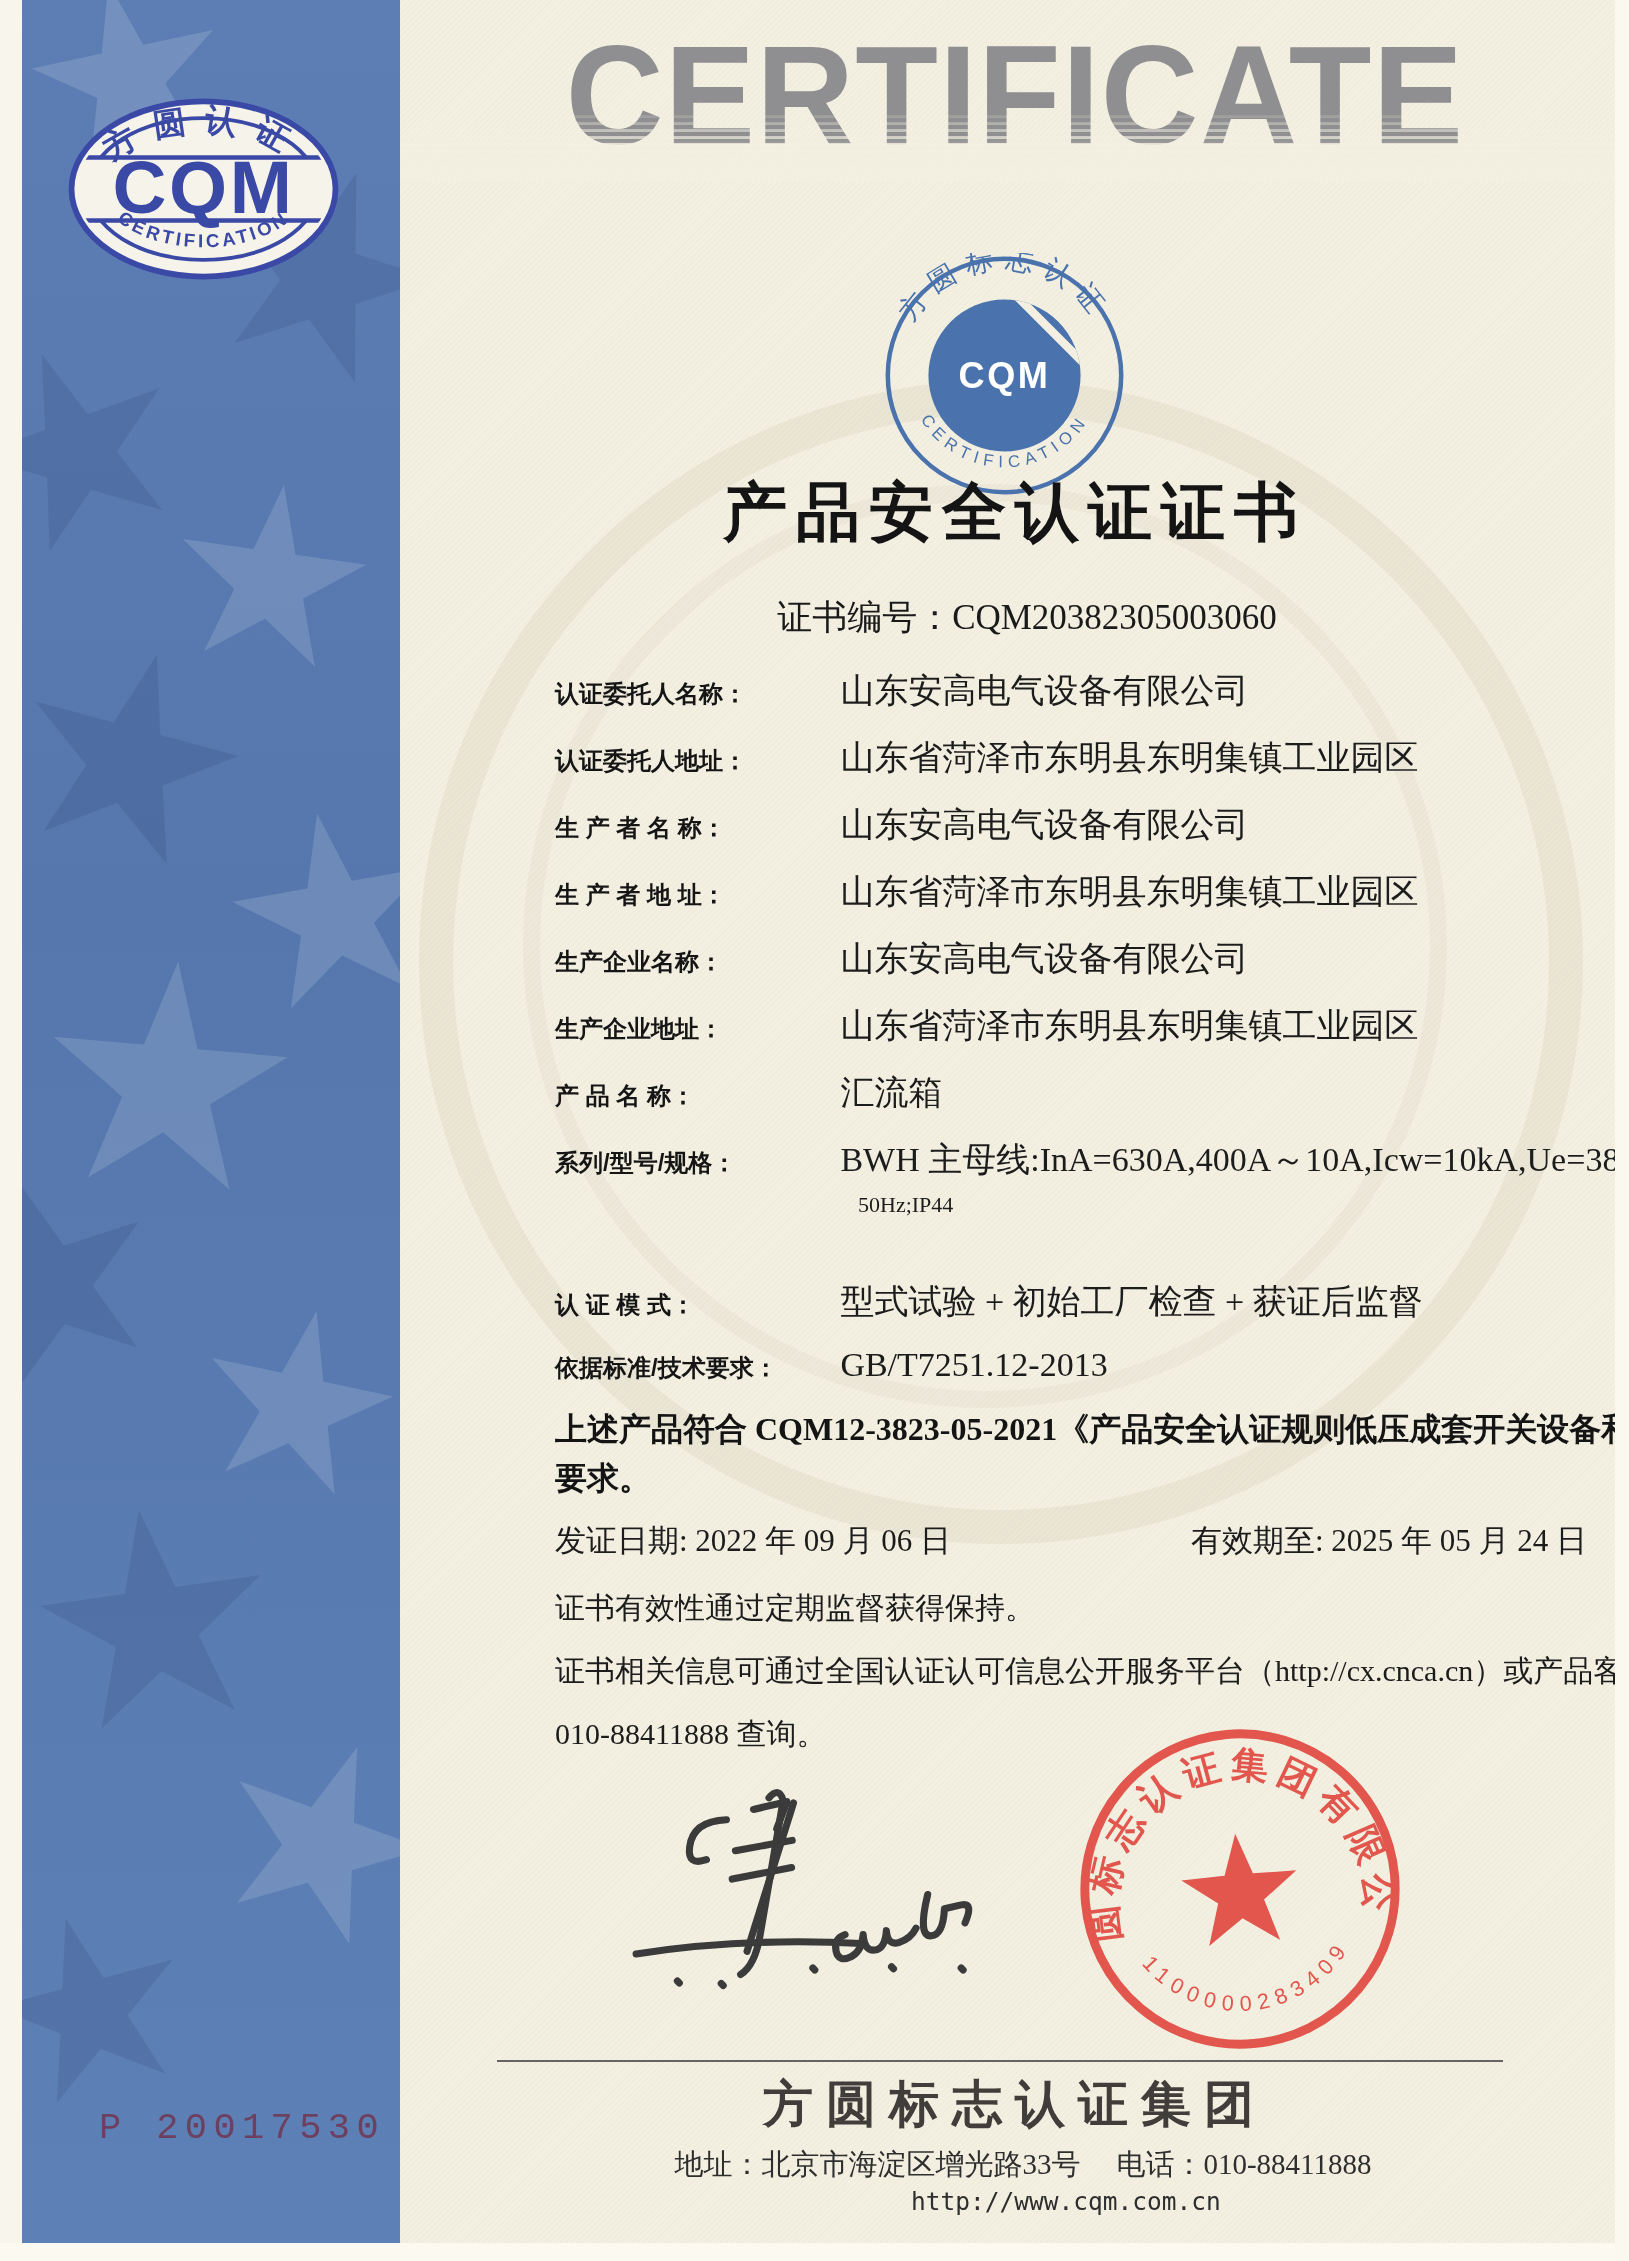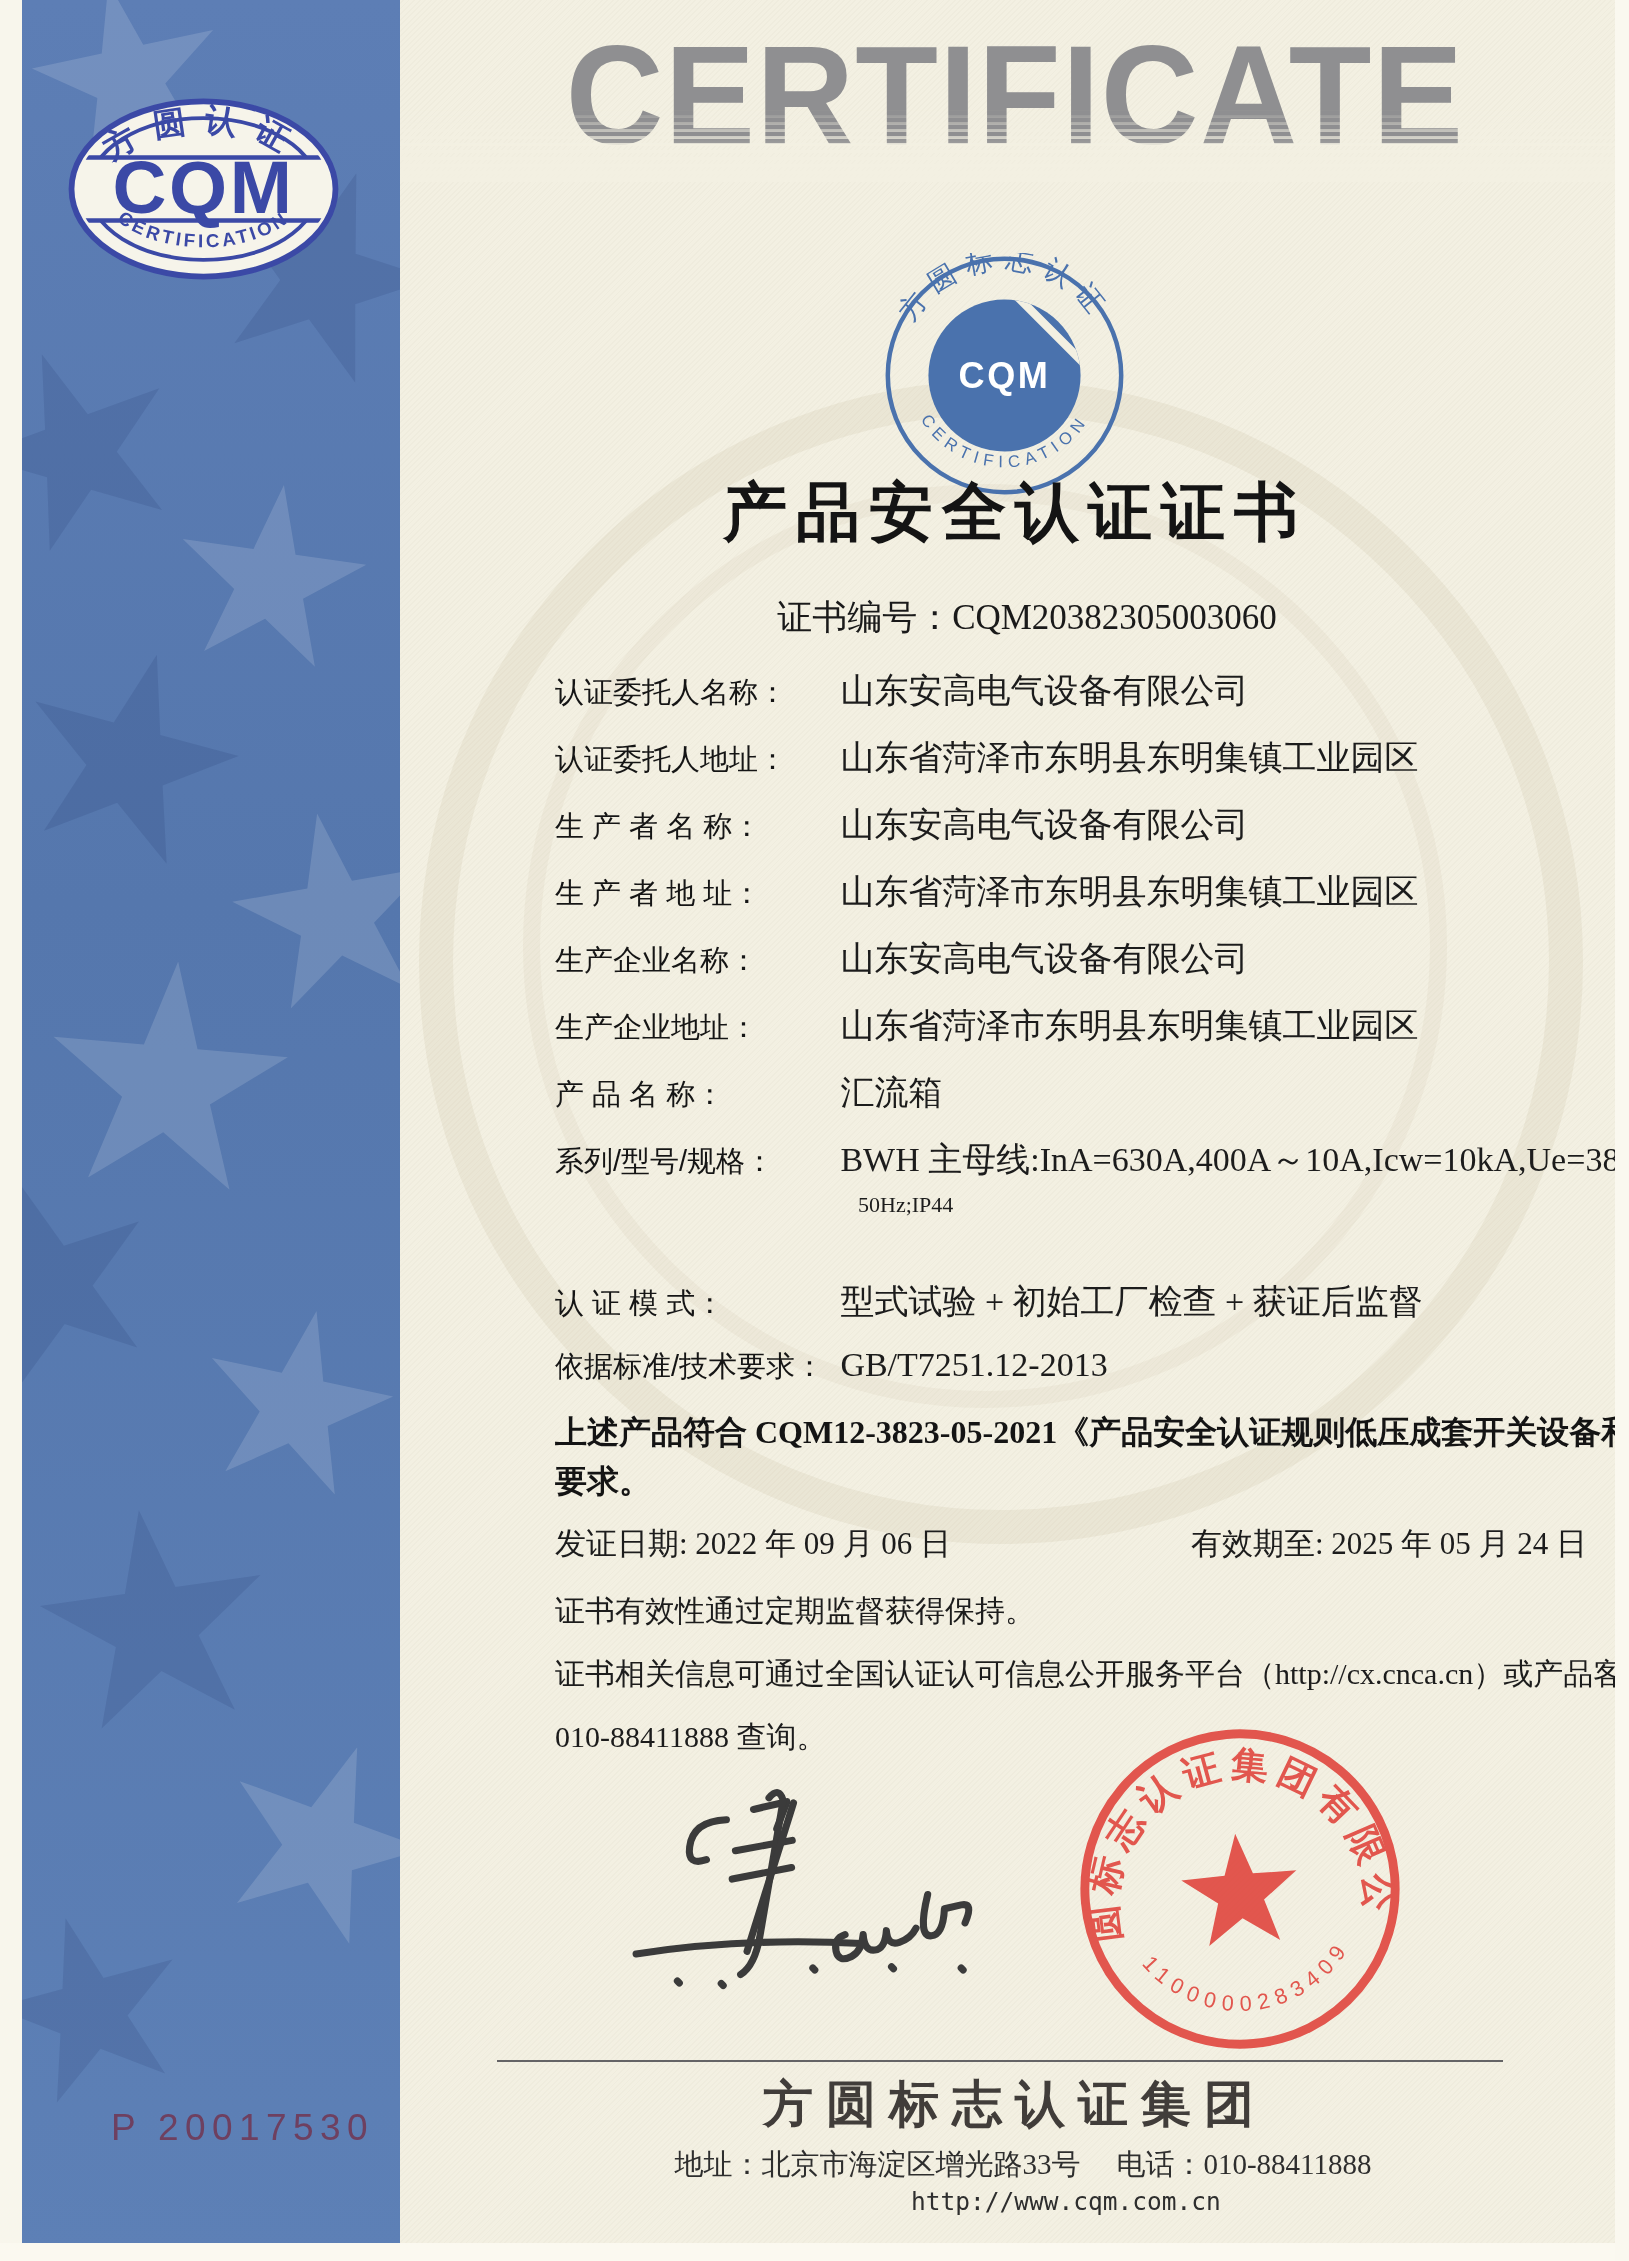--- a/index.html
+++ b/index.html
@@ -20,22 +20,22 @@
     background:linear-gradient(180deg,#5d7eb5 0%,#5577ad 40%,#5d80b6 100%);
   }
   .star{
     position:absolute;
     clip-path:polygon(50% 0%,61% 35%,98% 35%,68% 57%,79% 91%,50% 70%,21% 91%,32% 57%,2% 35%,39% 35%);
   }
   .star.light{background:rgba(255,255,255,0.14);}
   .star.dark{background:rgba(23,42,90,0.13);}
   .oval-logo{position:absolute;left:43px;top:95px;width:277px;height:188px;}
   .pnum{
-    position:absolute;left:89px;top:2107px;
-    font-family:Liberation Sans, sans-serif;
+    position:absolute;left:77px;top:2107px;
+    font-family:Liberation Mono, monospace;
     font-size:37px;color:#6e4060;letter-spacing:6.4px;
   }
   
   .content{position:absolute;left:400px;top:0;width:1230px;height:2261px;z-index:3;}
   .watermark{
     position:absolute;left:19.3px;top:380px;width:1096px;height:1096px;border-radius:50%;
     border:34px solid rgba(185,170,135,0.14);z-index:0;
   }
   .watermark-inner{
     position:absolute;left:123px;top:484px;width:890px;height:890px;border-radius:50%;
@@ -64,21 +64,21 @@
     font-size:64px;font-weight:bold;color:#141414;letter-spacing:9px;white-space:nowrap;
   }
   .cert-no{
     position:absolute;left:0;top:594px;width:1230px;text-align:center;z-index:1;
     font-size:35px;color:#1a1a1a;white-space:nowrap;margin-left:12px;
   }
   .fields{position:absolute;left:155px;top:668px;width:1064px;z-index:1;}
   .frow{display:flex;align-items:baseline;margin-bottom:21px;white-space:nowrap;}
   .frow .lab{
     min-width:279px;font-family:"Liberation Sans","DejaVu Sans",sans-serif;
-    font-weight:normal;font-size:29px;color:#151515;
+    font-weight:bold;font-size:24px;color:#151515;
   }
   .frow .val{font-size:34px;color:#1c1c1c;margin-left:6.4px;}
   .val-cont{font-size:22px;color:#1c1c1c;margin:-11.6px 0 21px 303px;white-space:nowrap;}
   .gap-lg{height:40px;}
   .statement{font-size:32px;font-weight:bold;color:#141414;line-height:1.52;margin-bottom:17px;white-space:nowrap;}
   .dates-row{display:flex;justify-content:space-between;width:1032px;font-size:31px;color:#1c1c1c;margin-bottom:26px;white-space:nowrap;}
   .note{font-size:30px;color:#1c1c1c;margin-bottom:22px;white-space:nowrap;}
   .signature{position:absolute;left:200px;top:1741px;width:387px;height:271px;z-index:1;}
   .seal{position:absolute;left:674px;top:1723px;width:332px;height:332px;z-index:2;opacity:0.93;transform:rotate(-5deg);}
   .sep-line{position:absolute;left:97px;top:2060px;width:1006px;height:1.9px;background:#4b4b50;opacity:.85;z-index:1;}

